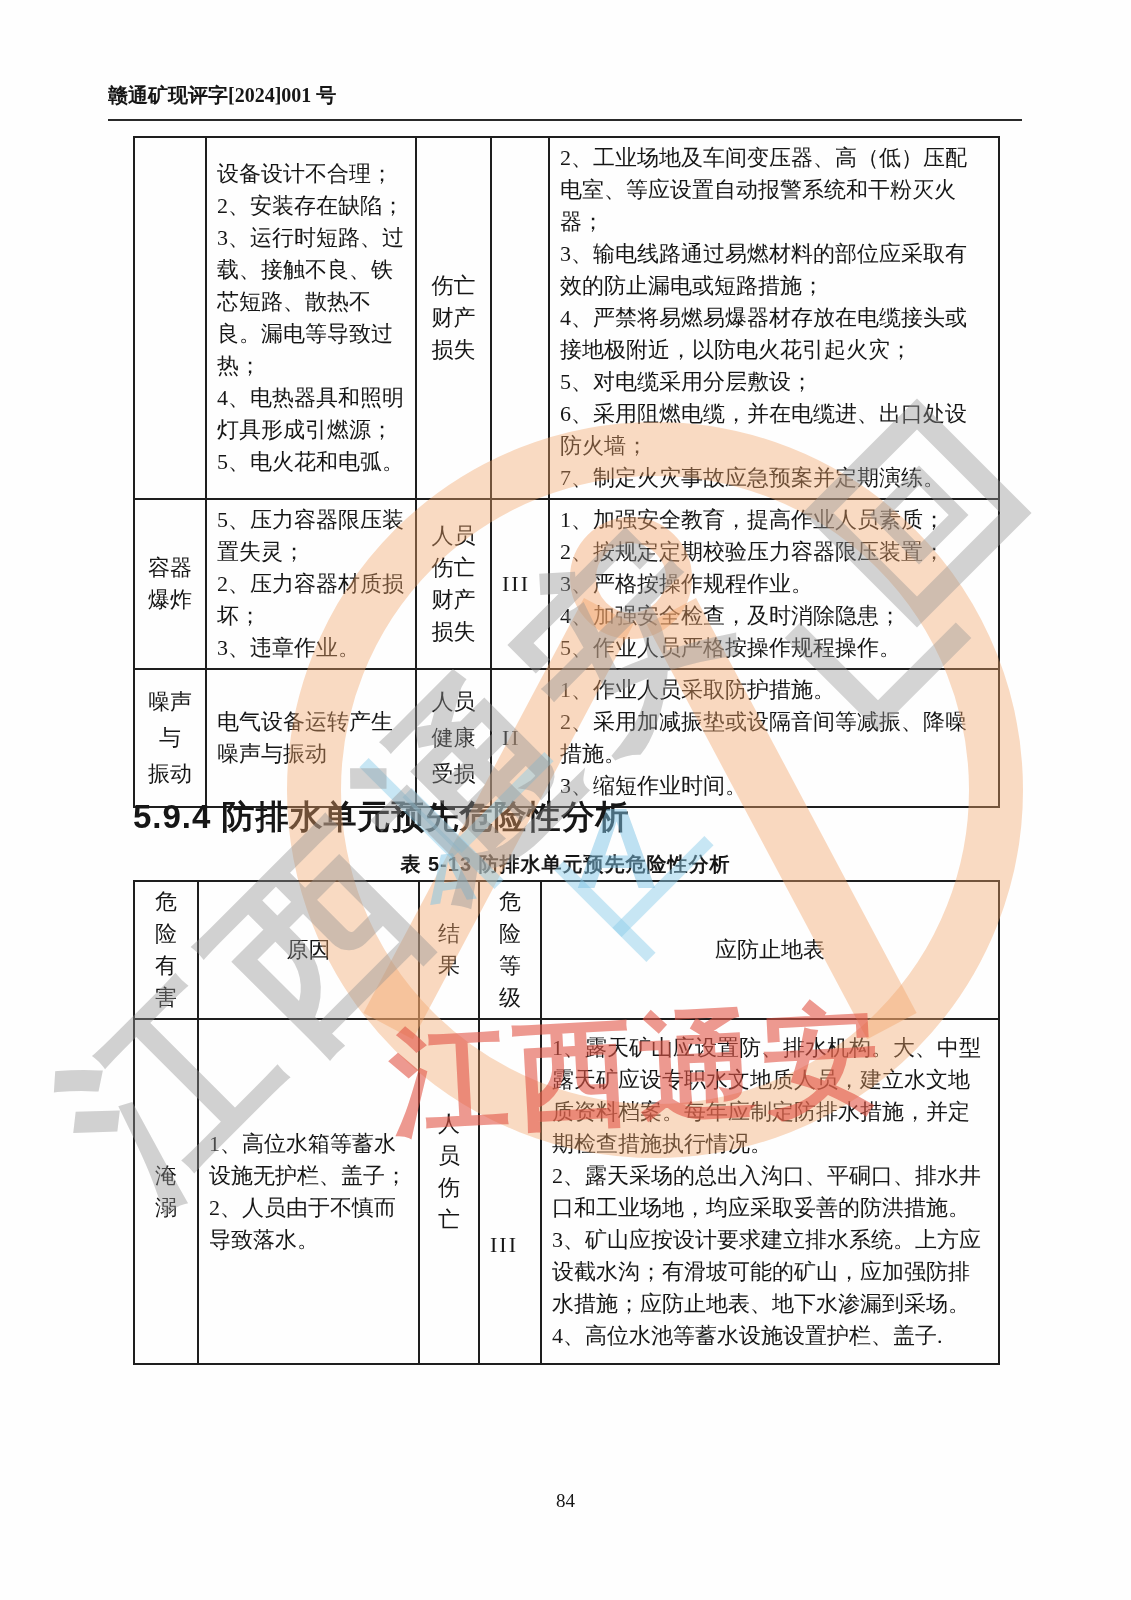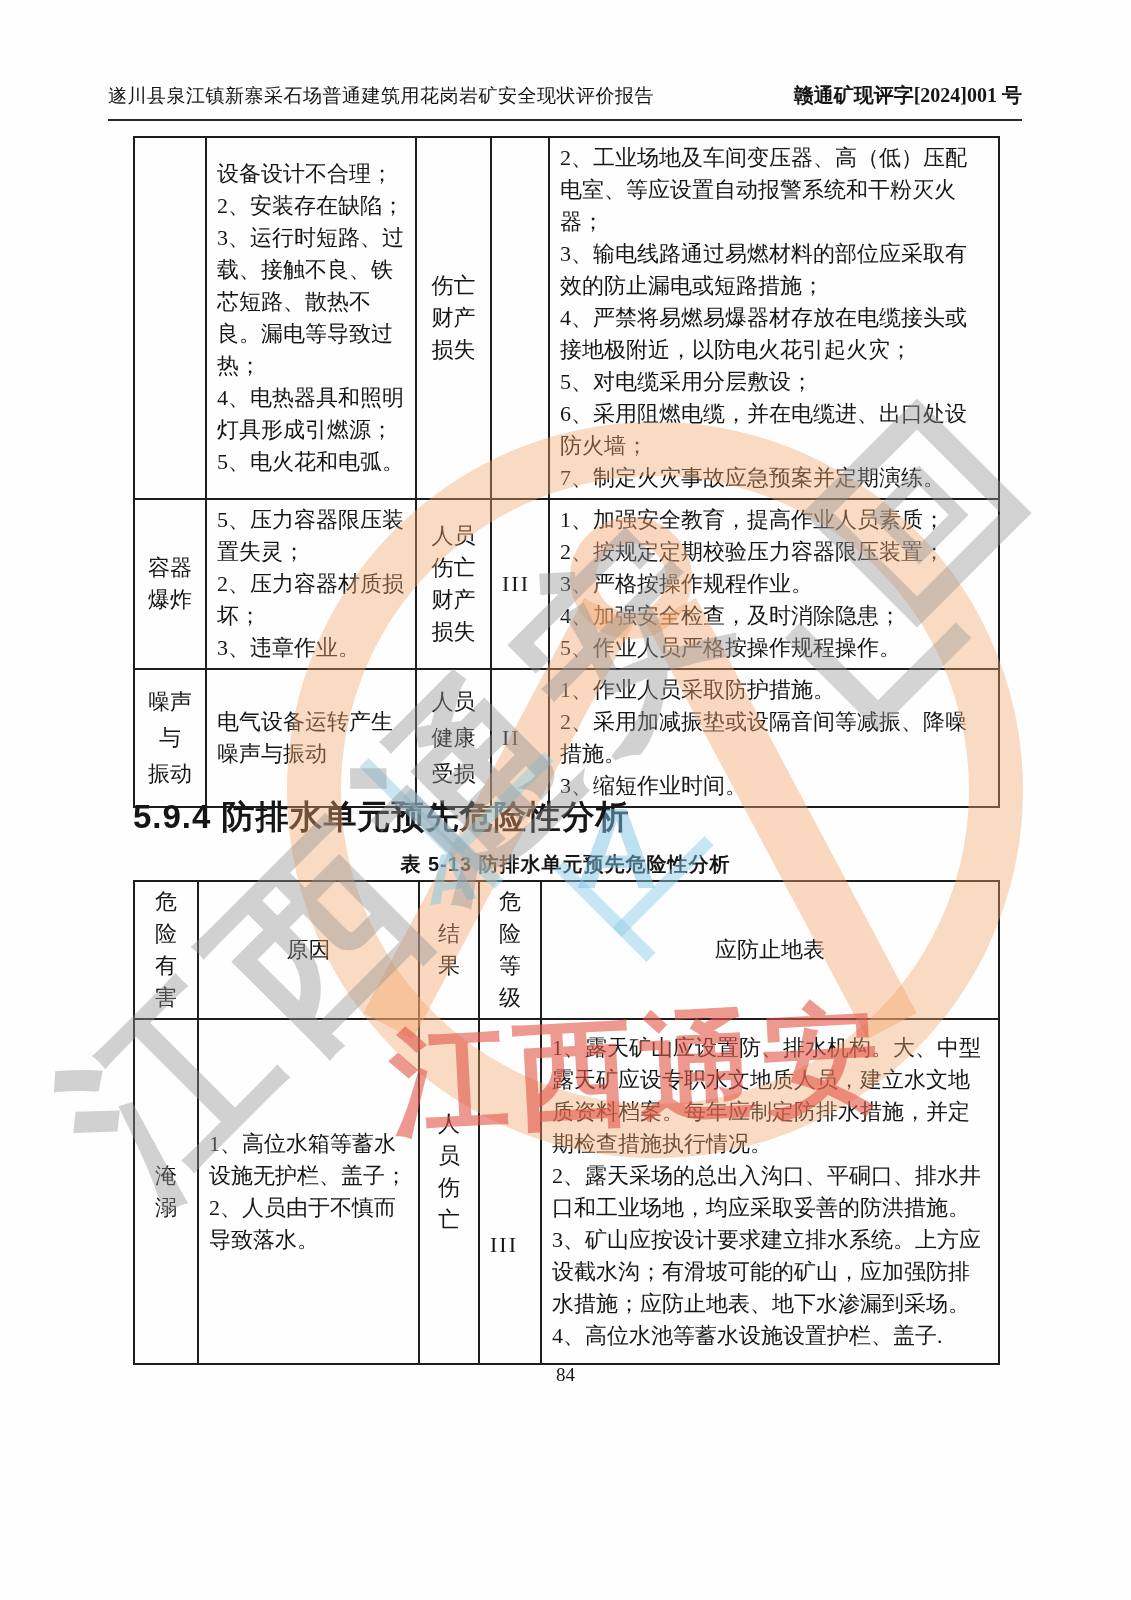--- a/index.html
+++ b/index.html
@@ -41,21 +41,21 @@
     position:absolute; left:133px; top:795px;
     font-family:"Liberation Sans","DejaVu Sans",sans-serif;
     font-size:33px; font-weight:bold; letter-spacing:1px;
   }
   .tbl-caption{
     position:absolute; left:0; top:851px; width:1131px; text-align:center;
     font-family:"Liberation Sans","DejaVu Sans",sans-serif;
     font-size:20px; font-weight:bold; letter-spacing:1px;
   }
   .page-num{
-    position:absolute; left:0; top:1364px; width:1131px; text-align:center;
+    position:absolute; left:0; top:1490px; width:1131px; text-align:center;
     font-size:19px;
   }
 
   
   .wm{ position:absolute; left:0; top:0; width:1131px; height:1600px;
        pointer-events:none; z-index:5; }
   .wm *{ position:absolute; }
   .wm-ring{
     left:287px; top:422px; width:628px; height:628px;
     border:54px solid rgba(243,164,106,0.40); border-radius:50%;
@@ -117,21 +117,20 @@
   .content{ position:relative; z-index:1; }
 </style>
 </head>
 <body>
 
 <div class="page">
 
   <div class="content">
 
     <div class="runhead">
-      <span class="left">遂川县泉江镇新寨采石场普通建筑用花岗岩矿安全现状评价报告</span>
       <span class="right">赣通矿现评字[2024]001 号</span>
     </div>
 
     <table class="tbl tbl-a">
       <colgroup>
         <col style="width:72px">
           <col style="width:210px">
           <col style="width:75px">
         <col style="width:58px">
           <col style="width:450px">

